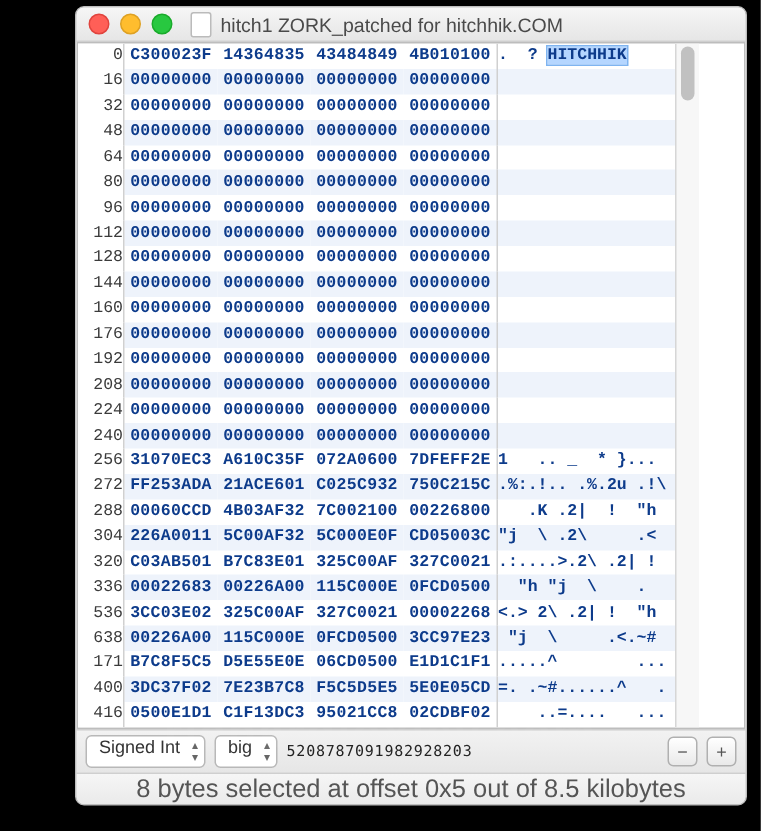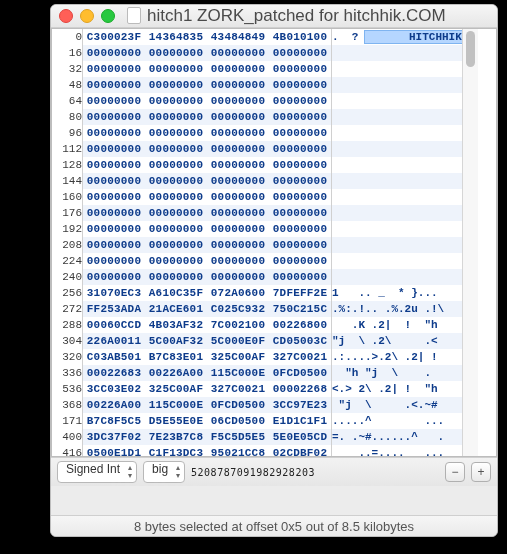--- a/index.html
+++ b/index.html
@@ -26,21 +26,21 @@
     overflow: hidden;
   }
   .titlebar {
     height: 22px;
     background: linear-gradient(#f6f6f6, #e6e6e6);
     border-bottom: 1px solid #cfcfcf;
     display: flex;
     align-items: center;
     padding: 0 8px;
     gap: 6px;
-    font-size: 17px;
+    font-size: 13px;
     color: #4a4a4a;
   }
   .traffic { display: flex; gap: 7px; }
   .dot { width: 12px; height: 12px; border-radius: 50%; }
   .dot.red { background: #ff5f57; border: 0.5px solid #e0443e; }
   .dot.yel { background: #ffbd2e; border: 0.5px solid #dea123; }
   .dot.grn { background: #28c840; border: 0.5px solid #1aab2b; }
   .doc-icon {
     width: 12px; height: 15px;
     background: #fff;
@@ -86,21 +86,20 @@
     color: #0d3b8b;
     font-weight: 600;
     white-space: pre;
     padding-left: 6px;
     border-left: 1px solid #d0d0d0;
   }
   tr.stripe td.hexcol, tr.stripe td.ascii { background: #eef3fb; }
   .selected {
     background: #b5d6ff !important;
     outline: 1px solid #7fb4f0;
-    padding-left: 44px;
   }
 
   .scrollbar {
     width: 15px;
     background: #f7f7f7;
     border-left: 1px solid #d6d6d6;
     display: flex;
     flex-direction: column;
     align-items: center;
   }
@@ -156,23 +155,22 @@
     font-size: 12px; color: #555;
   }
 
   .status {
     height: 20px;
     background: linear-gradient(#f6f6f6,#eaeaea);
     border-top: 1px solid #cfcfcf;
     display: flex;
     align-items: center;
     justify-content: center;
-    font-size: 13px;
+    font-size: 17px;
     color: #555;
-    margin-top: 29px;
   }
 
   .watermark {
     position: absolute;
     left: 0; right: 0;
     top: 470px;
     text-align: center;
     font-family: Arial, sans-serif;
     font-size: 32px;
     font-weight: 600;
@@ -377,21 +375,21 @@
           </tr>
           <tr>
             <td class="off">536</td>
             <td class="hexcol">3CC03E02</td>
             <td class="hexcol">325C00AF</td>
             <td class="hexcol">327C0021</td>
             <td class="hexcol">00002268</td>
             <td class="ascii">&lt;.&gt; 2\ .2| !  "h</td>
           </tr>
           <tr class="stripe">
-            <td class="off">368</td>
+            <td class="off">638</td>
             <td class="hexcol">00226A00</td>
             <td class="hexcol">115C000E</td>
             <td class="hexcol">0FCD0500</td>
             <td class="hexcol">3CC97E23</td>
             <td class="ascii"> "j  \     .&lt;.~#</td>
           </tr>
           <tr>
             <td class="off">171</td>
             <td class="hexcol">B7C8F5C5</td>
             <td class="hexcol">D5E55E0E</td>

